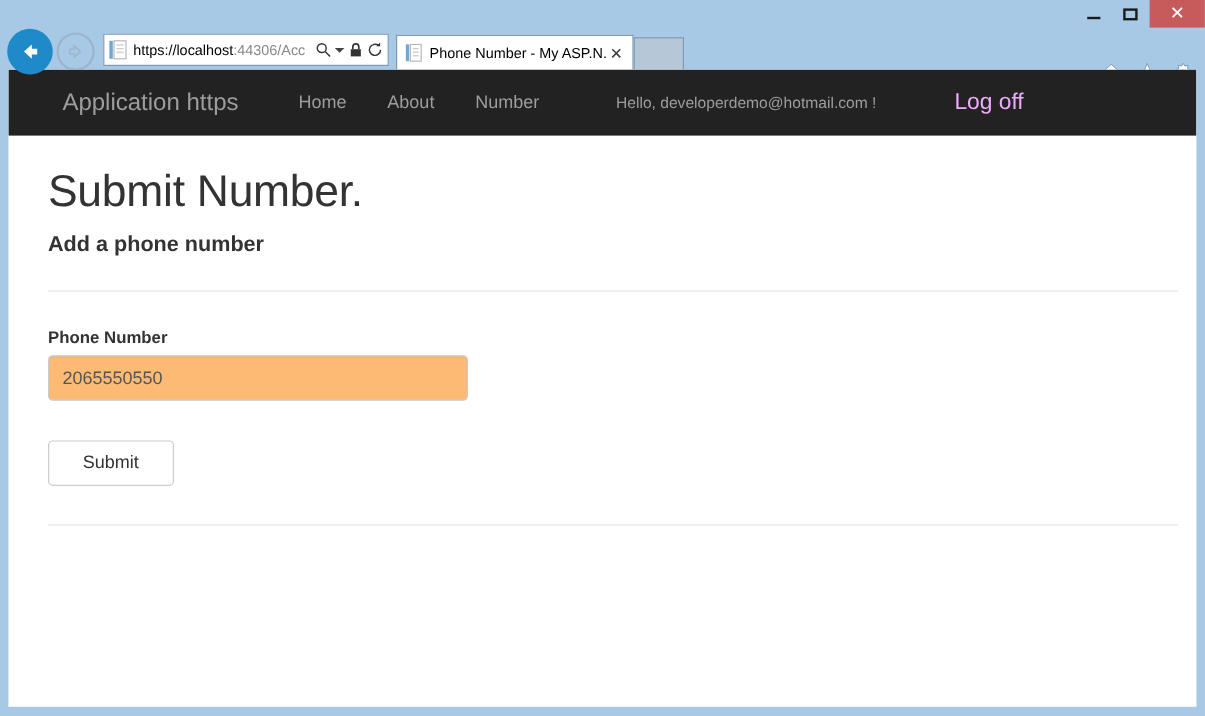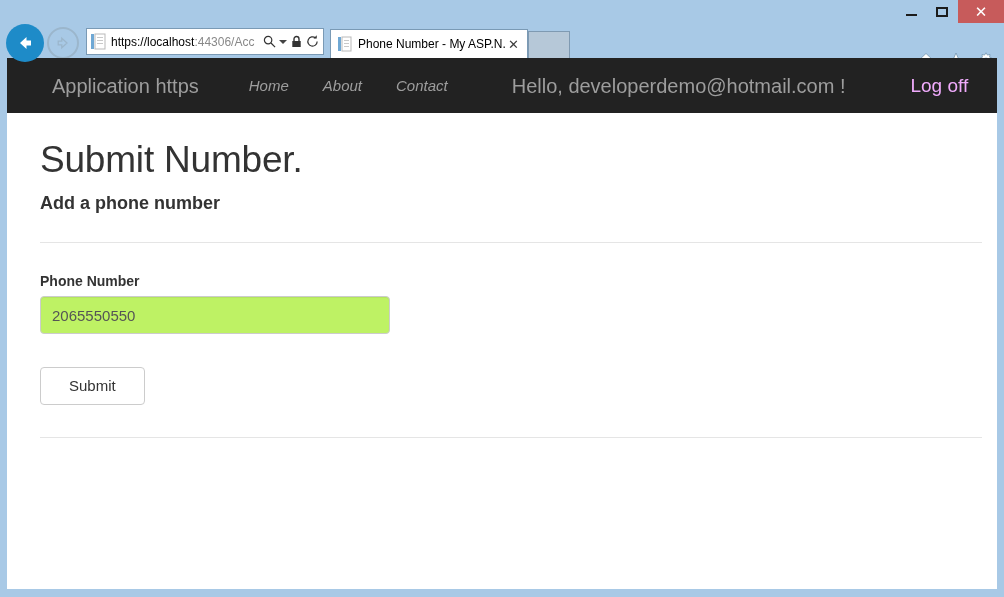--- a/index.html
+++ b/index.html
@@ -222,40 +222,39 @@
   #brand {
     margin-left: 45px;
     font-size: 20px;
     color: #9d9d9d;
     line-height: 1;
   }
   #main-nav {
     display: flex;
     align-items: flex-end;
     margin-left: 33px;
-    font-style: italic;
   }
   #main-nav .nav-link {
     font-size: 15px;
     color: #9d9d9d;
     padding: 0 17px;
     line-height: 1;
   }
   #user-nav {
     display: flex;
     align-items: center;
     margin-left: 47px;
   }
   #user-nav .nav-link {
     font-size: 19px;
     color: #f0abfc;
     padding: 0 17px;
     line-height: 1;
   }
-  #greeting { font-size: 20px; color: #9d9d9d; line-height: 1; }
+  #greeting { font-size: 13px; color: #9d9d9d; line-height: 1; }
   #logoff-link { margin-left: 48px; }
 
   
   #page-body {
     padding: 0 26px 0 26px;
   }
   #content-inner { padding-left: 7px; }
 
   #page-title {
     font-size: 37px;
@@ -289,21 +288,21 @@
   #phone-input {
     display: block;
     width: 350px;
     height: 38px;
     border: 1px solid #cccccc;
     border-radius: 4px;
     padding: 0 11px;
     font-size: 15px;
     color: #555555;
     font-family: "Liberation Sans", sans-serif;
-    background: #bef264;
+    background: #fdba74;
     box-shadow: inset 0 1px 1px rgba(0,0,0,0.06);
   }
   #submit-button {
     margin-top: 33px;
     display: inline-block;
     height: 38px;
     padding: 0 28px;
     background: #ffffff;
     border: 1px solid #cccccc;
     border-radius: 4px;
@@ -431,21 +430,21 @@
     </div>
   </div>
 
   <div id="page-viewport">
 
     <div id="site-navbar">
       <span id="brand">Application https</span>
       <nav id="main-nav">
         <span class="nav-link">Home</span>
         <span class="nav-link">About</span>
-        <span class="nav-link">Contact</span>
+        <span class="nav-link">Number</span>
       </nav>
       <div id="user-nav">
         <span id="greeting">Hello, developerdemo@hotmail.com !</span>
         <span class="nav-link" id="logoff-link">Log off</span>
       </div>
     </div>
 
     <div id="page-body">
       <div id="content-inner">
 

